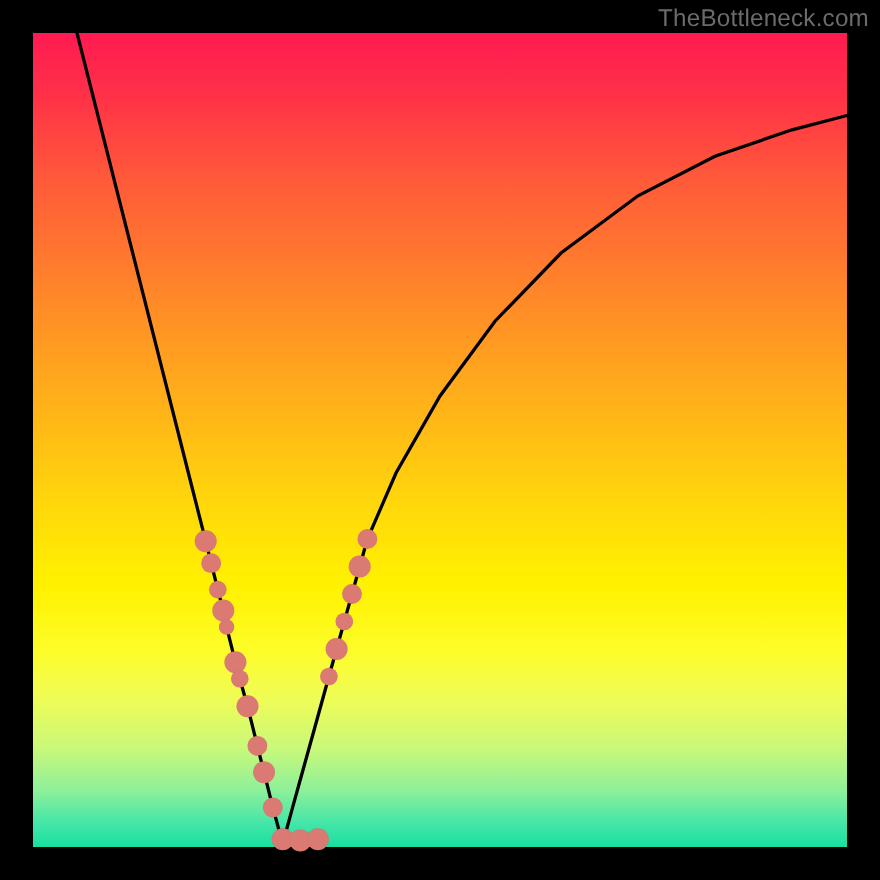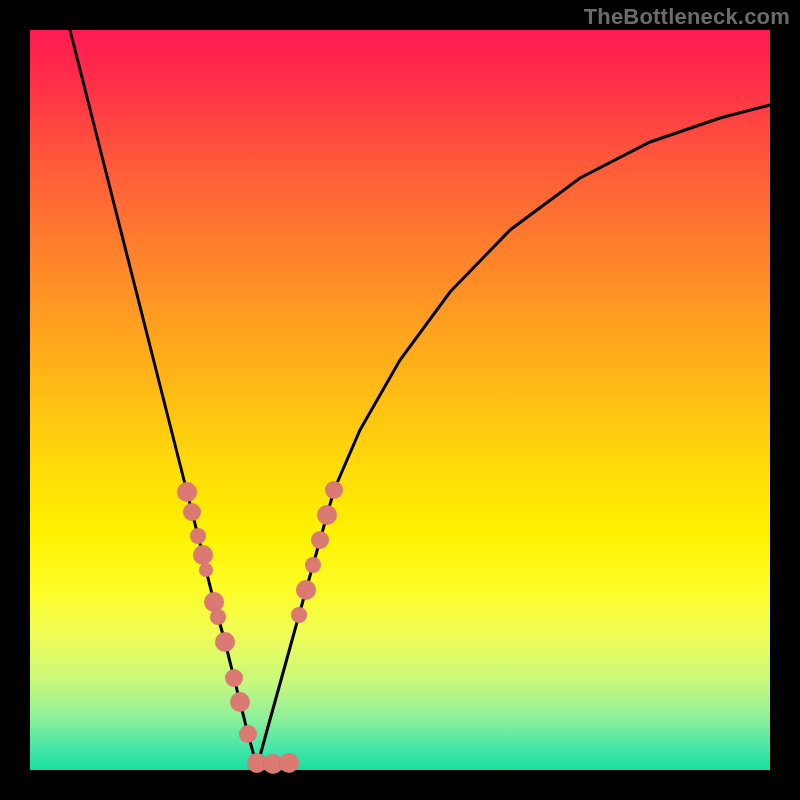--- a/index.html
+++ b/index.html
@@ -39,21 +39,21 @@
       #46e6a8 97%,
       #17dfa0 100%
     );
   }
   .watermark {
     position: absolute;
     top: 4px;
     right: 10px;
     color: #6b6b6b;
     font-size: 22px;
-    font-weight: 700;
+    font-weight: 400;
     letter-spacing: 0.2px;
     z-index: 10;
   }
   svg.curves {
     position: absolute;
     left: 0;
     top: 0;
     width: 740px;
     height: 740px;
     overflow: visible;

